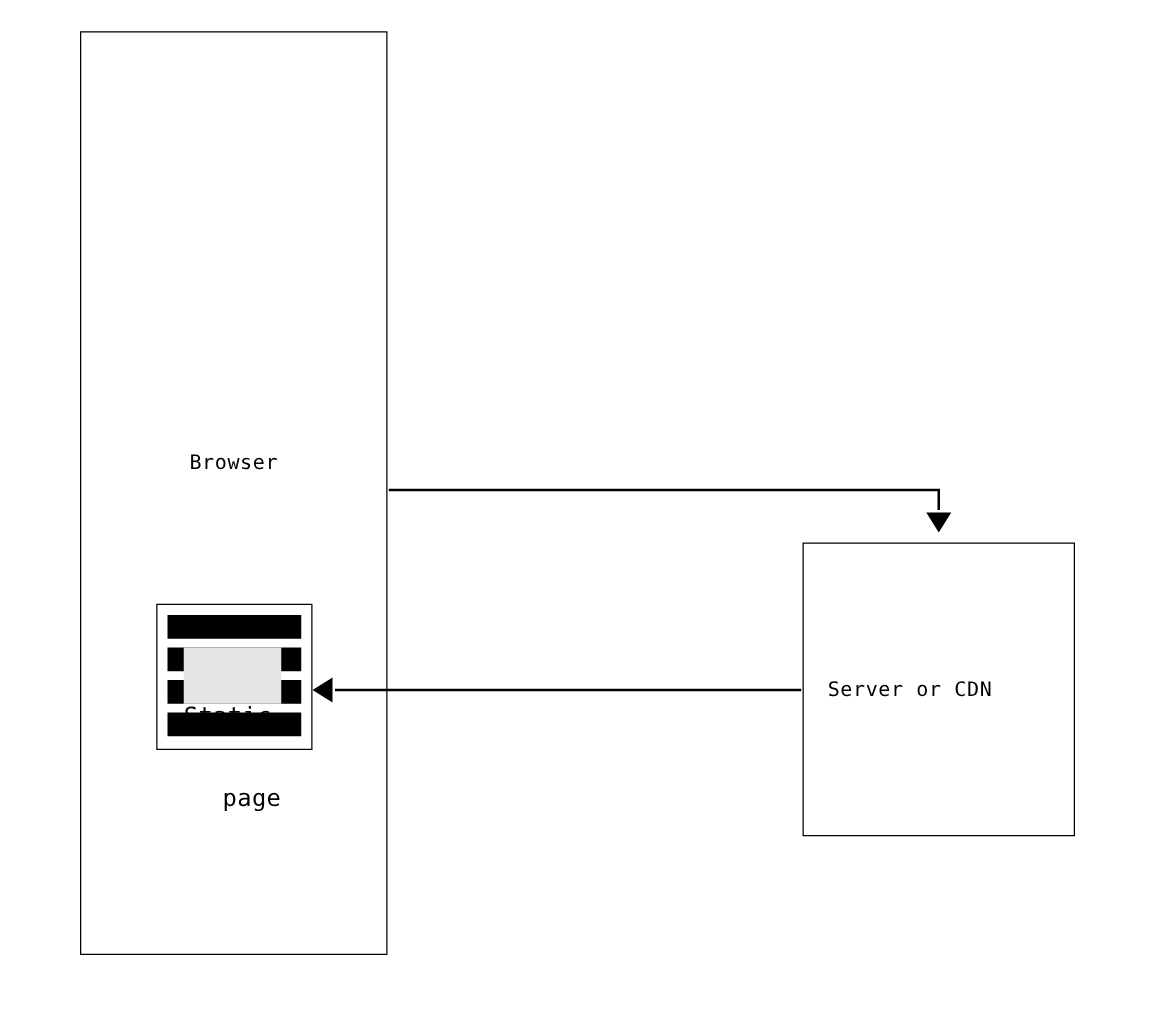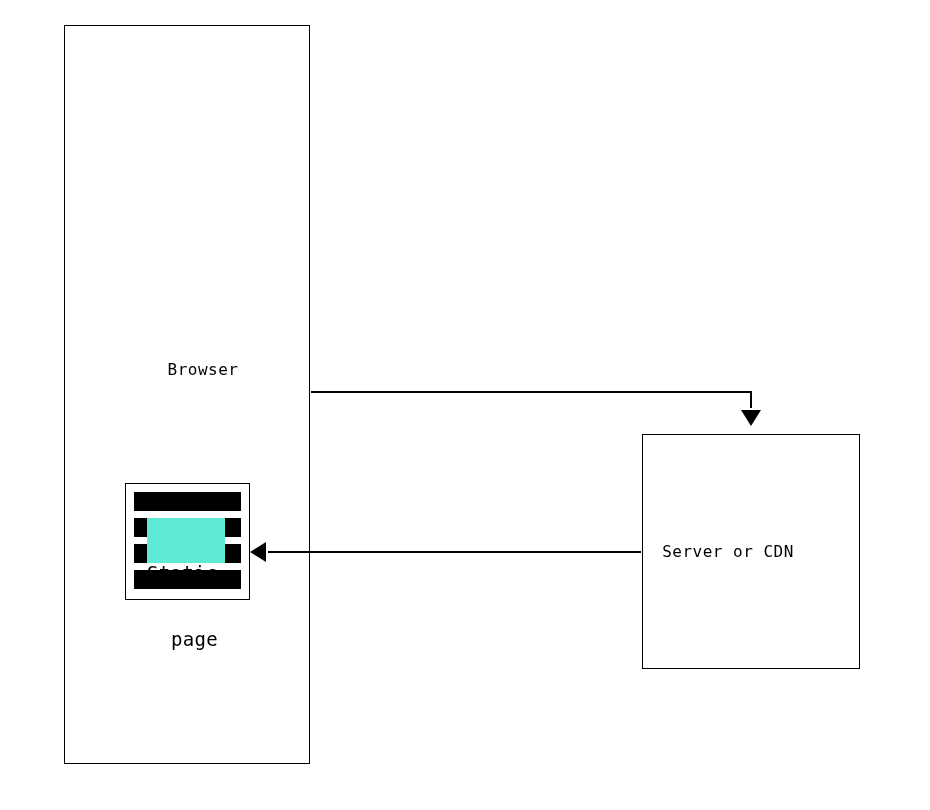--- a/index.html
+++ b/index.html
@@ -39,21 +39,20 @@
   .browser-label {
     position: absolute;
     left: 64px;
     top: 359px;
     width: 246px;
     text-align: center;
     font-size: 16px;
     line-height: 22px;
     letter-spacing: 0.5px;
     white-space: pre;
-    margin-left: 16px;
   }
 
   
   .page-icon {
     position: absolute;
     left: 125px;
     top: 483px;
     width: 125px;
     height: 117px;
     border: 1px solid #000000;
@@ -81,37 +80,38 @@
   .page-bar.b3 { top: 52px; }
   .page-bar.b4 { top: 78px; }
 
   
   .page-label {
     position: absolute;
     left: 13px;
     top: 26px;
     width: 78px;
     height: 45px;
-    background: #5eead4;
+    background: #e5e5e5;
     font-size: 19px;
     line-height: 22px;
     letter-spacing: 0.3px;
     white-space: pre;
     color: #000000;
     text-align: left;
   }
   .page-label .l1 {
     display: block;
     height: 22px;
     margin-left: 0px;
   }
   .page-label .l2 {
     display: block;
     height: 22px;
-    margin-left: 24px;
+    margin-left: 12px;
+    text-align: right;
   }
 
   
   .server-box {
     position: absolute;
     left: 642px;
     top: 434px;
     width: 218px;
     height: 235px;
     border: 1px solid #000000;

